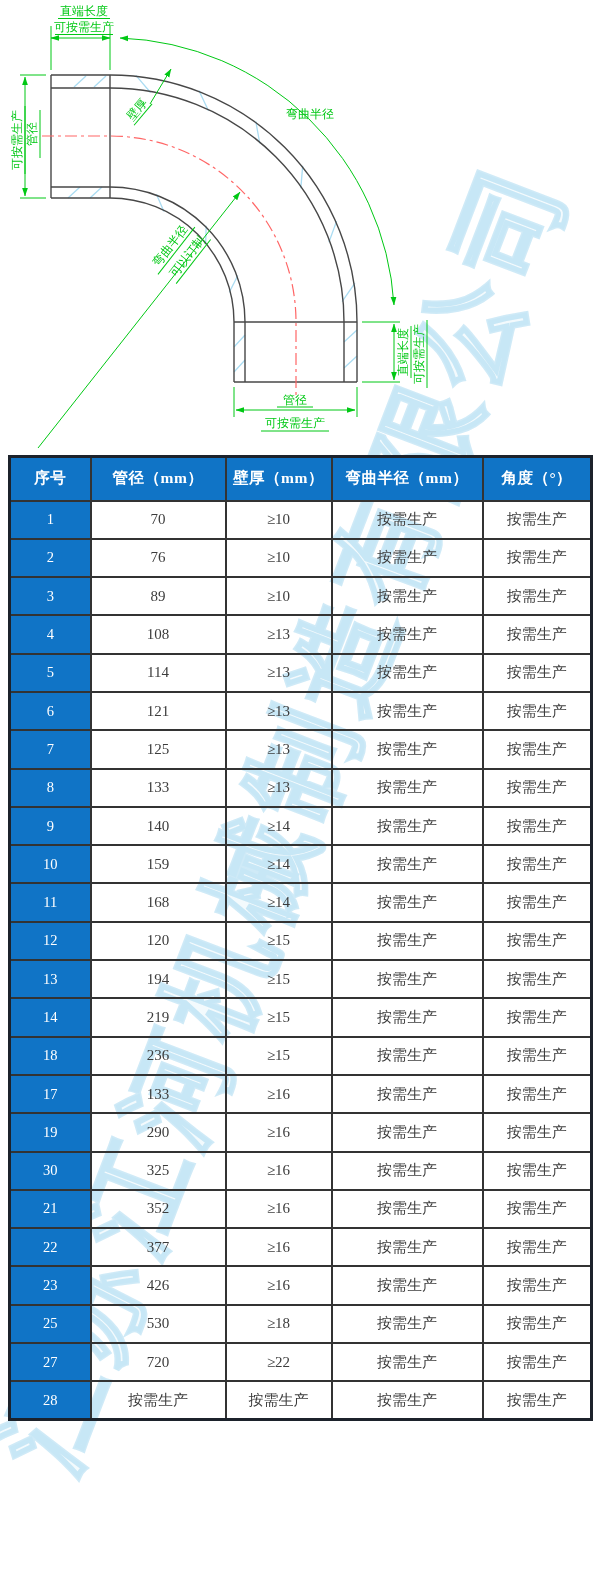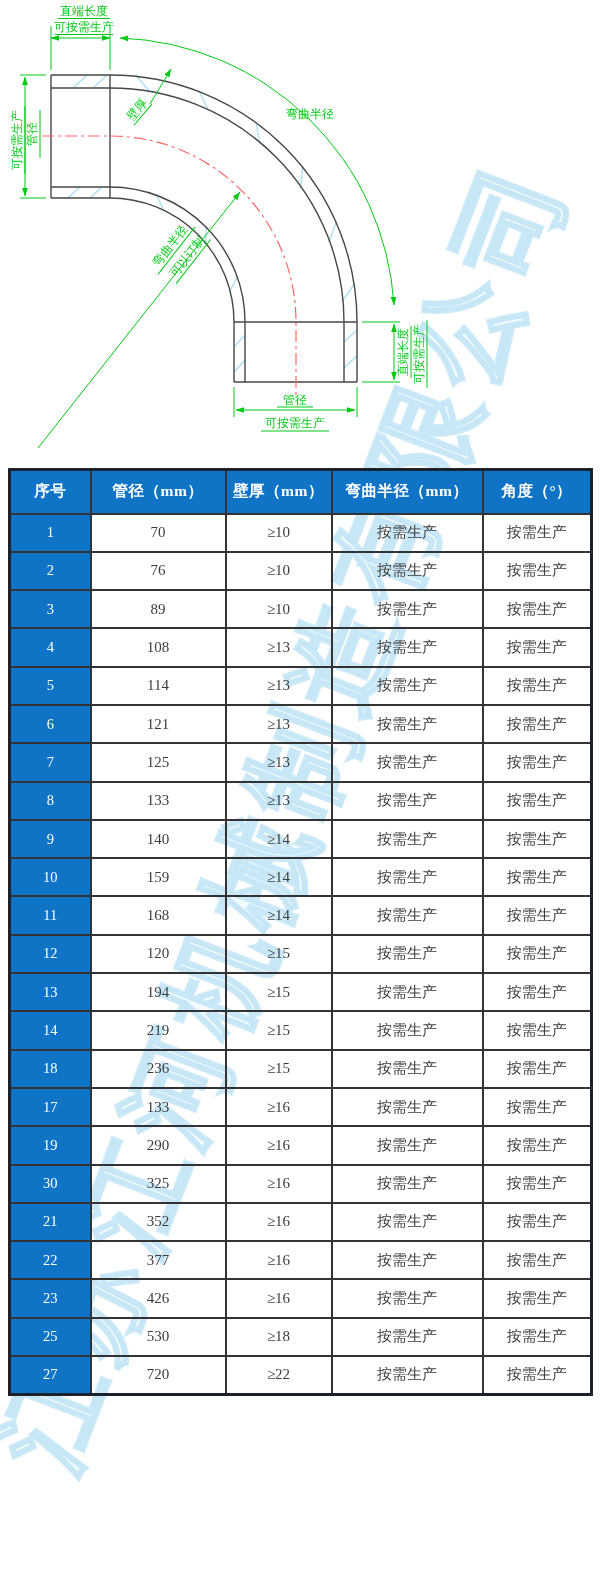--- a/index.html
+++ b/index.html
@@ -20,21 +20,21 @@
     pointer-events:none;
   }
   
   .diagram { position:absolute; top:0; left:0; z-index:2; }
   .diagram text {
     font-family:"Liberation Serif","DejaVu Serif",serif;
     font-size:12px; fill:#00C814;
   }
   
   .spec-table {
-    position:absolute; left:8px; top:468px; z-index:2;
+    position:absolute; left:8px; top:455px; z-index:2;
     width:582px; border-collapse:collapse; table-layout:fixed;
     text-align:center;
     border:3px solid #1c222b;
   }
   .spec-table th, .spec-table td {
     border:2px solid #333333; padding:0; overflow:hidden;
   }
   .spec-table thead tr { height:44px; }
   .spec-table tbody tr { height:38.3px; }
   .spec-table th {
@@ -320,14 +320,21 @@
     <td>按需生产</td>
     <td>按需生产</td>
   </tr>
       <tr>
     <td class="sn">27</td>
     <td>720</td>
     <td>≥22</td>
     <td>按需生产</td>
     <td>按需生产</td>
   </tr>
+      <tr>
+    <td class="sn">28</td>
+    <td>按需生产</td>
+    <td>按需生产</td>
+    <td>按需生产</td>
+    <td>按需生产</td>
+  </tr>
     </tbody>
 </table>
 
 </body></html>

